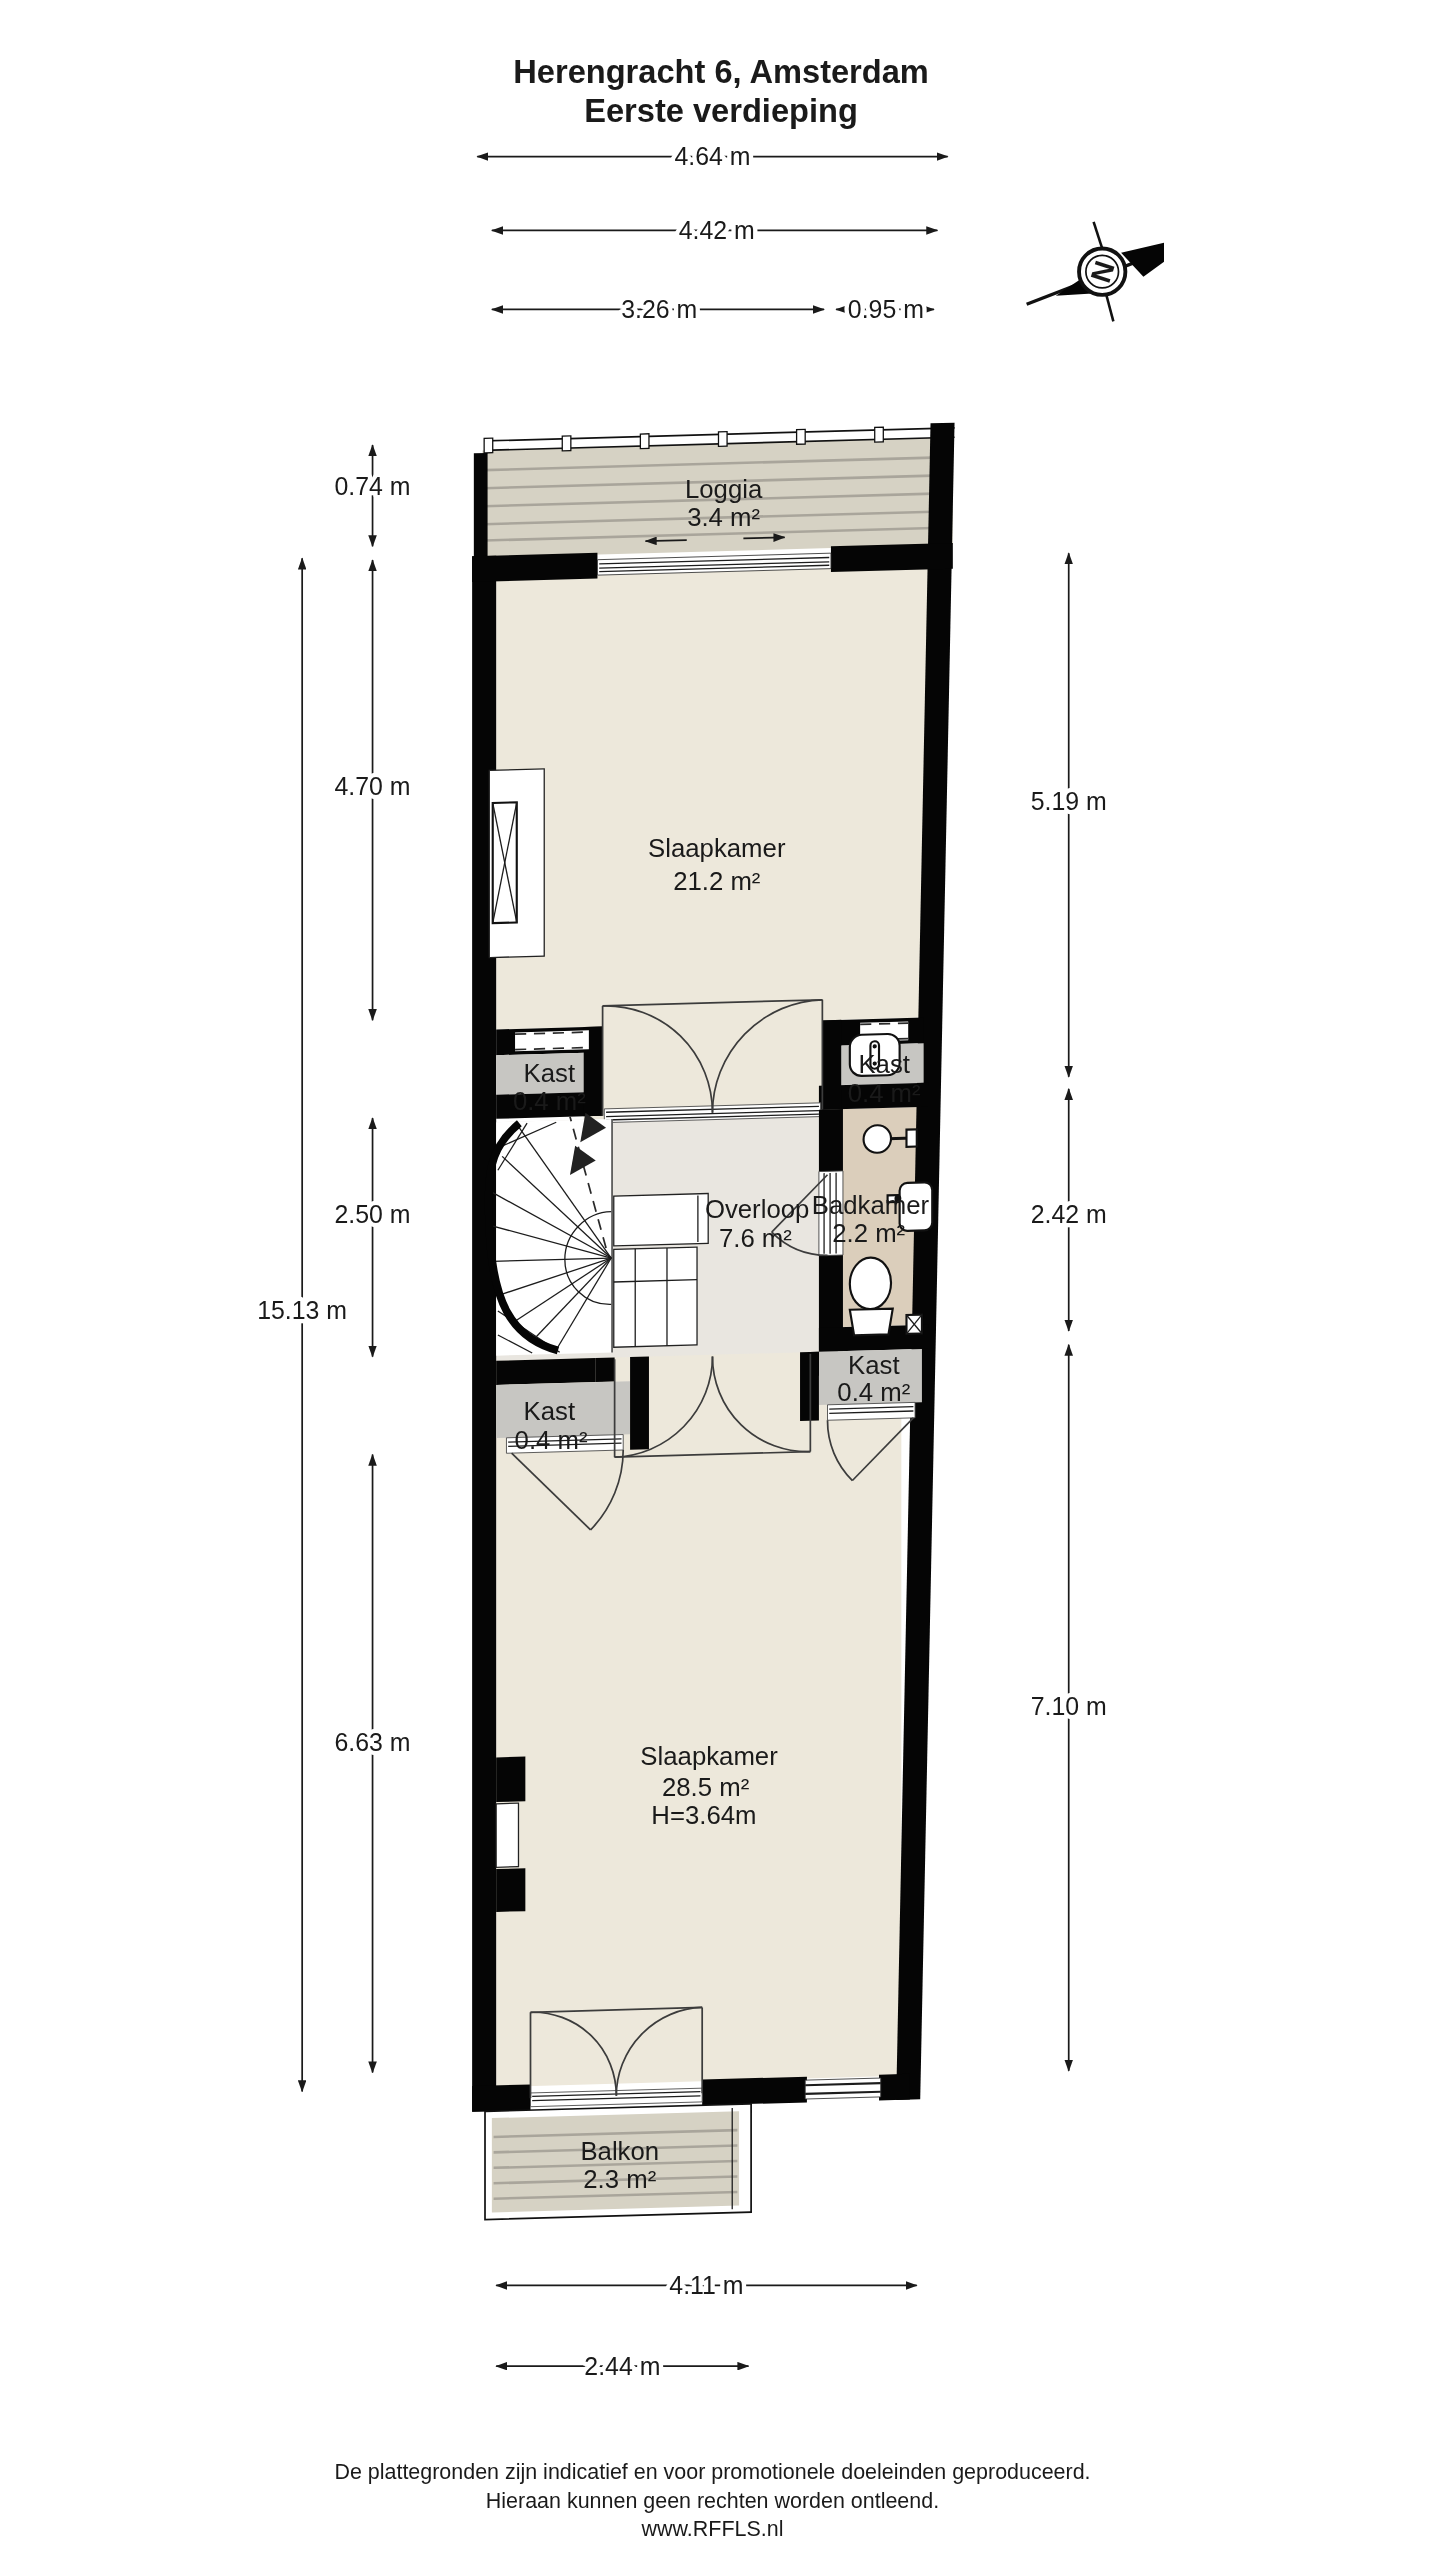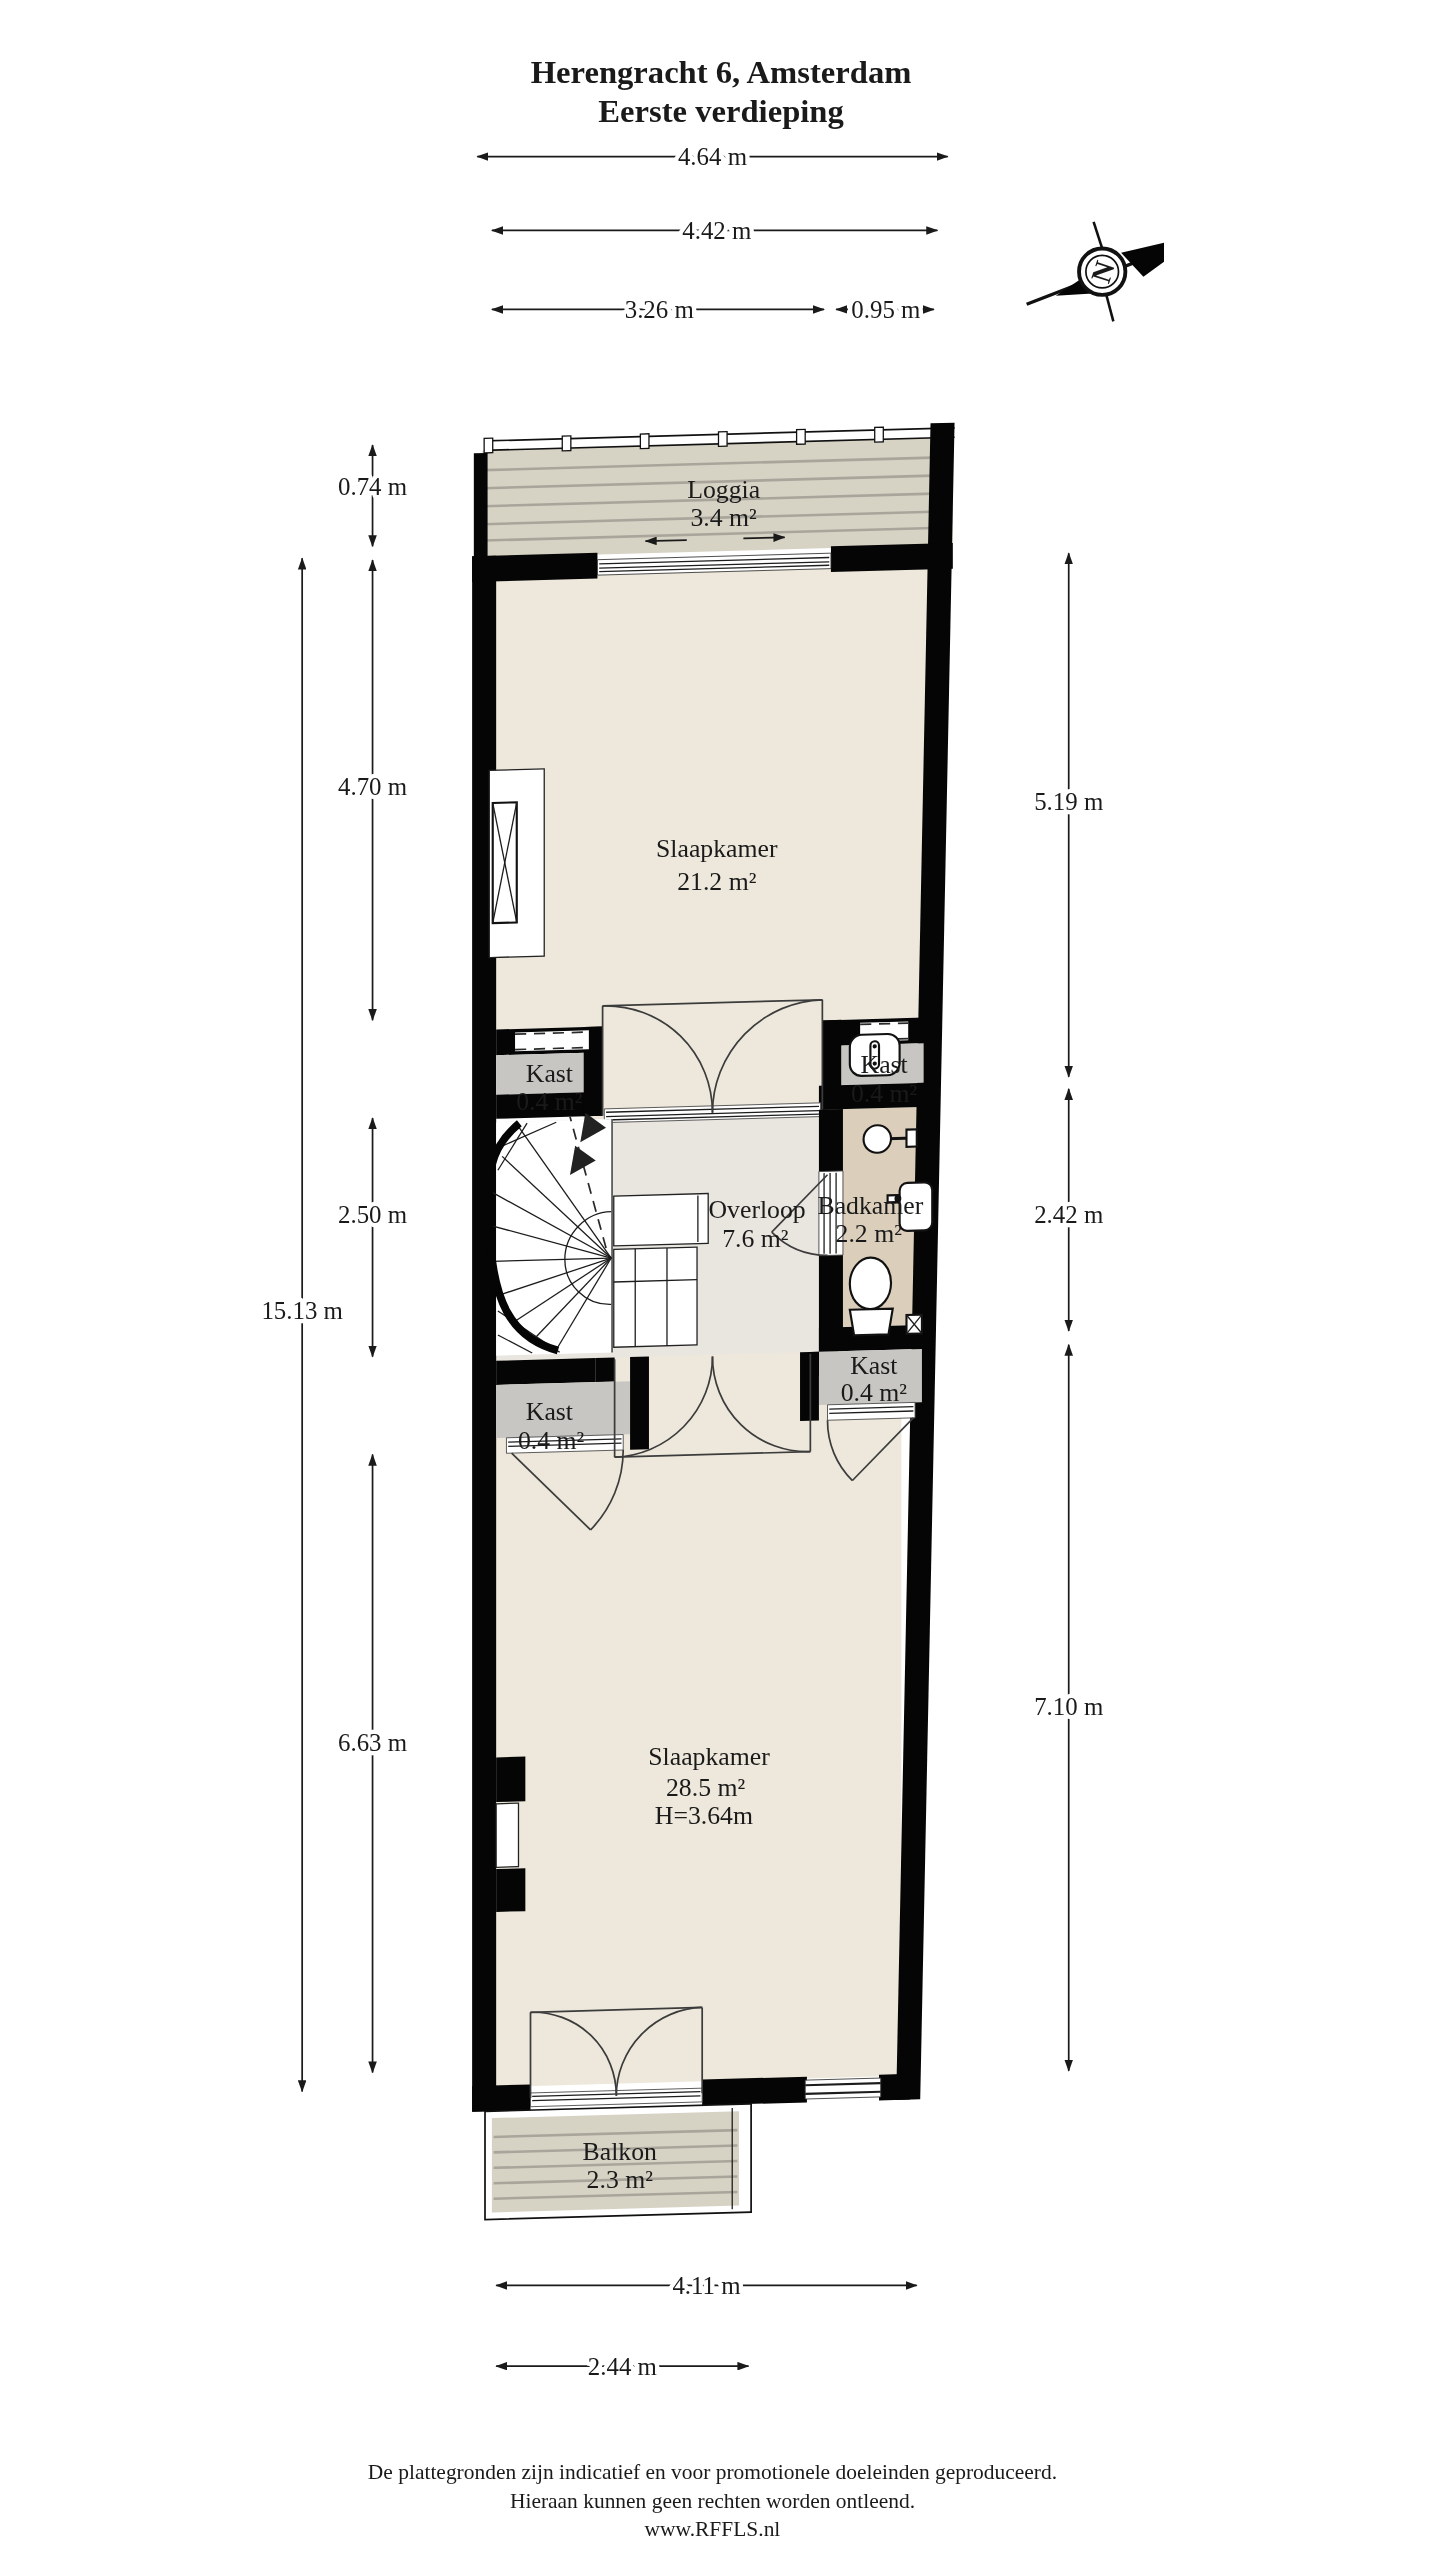--- a/index.html
+++ b/index.html
@@ -1,17 +1,17 @@
 <!DOCTYPE html>
 <html style="font-size:13.7px"><head>
 <meta charset="utf-8">
 <style>
   html,body{margin:0;padding:0;background:#ffffff;}
   .canvas{position:relative;width:1164px;height:2576px;background:#ffffff;overflow:hidden;
-          font-family:Liberation Serif, serif;}
+          font-family:Liberation Sans, sans-serif;}
   svg{position:absolute;left:0;top:0;}
 
   
   .wall{fill:#050505;}
   .cream{fill:#EDE8DB;}
   .hall{fill:#E9E6E0;}
   .kast{fill:#C7C6C2;}
   .bath{fill:#DBCEBB;}
   .deck{fill:#D6D2C4;}
   .white{fill:#ffffff;}

